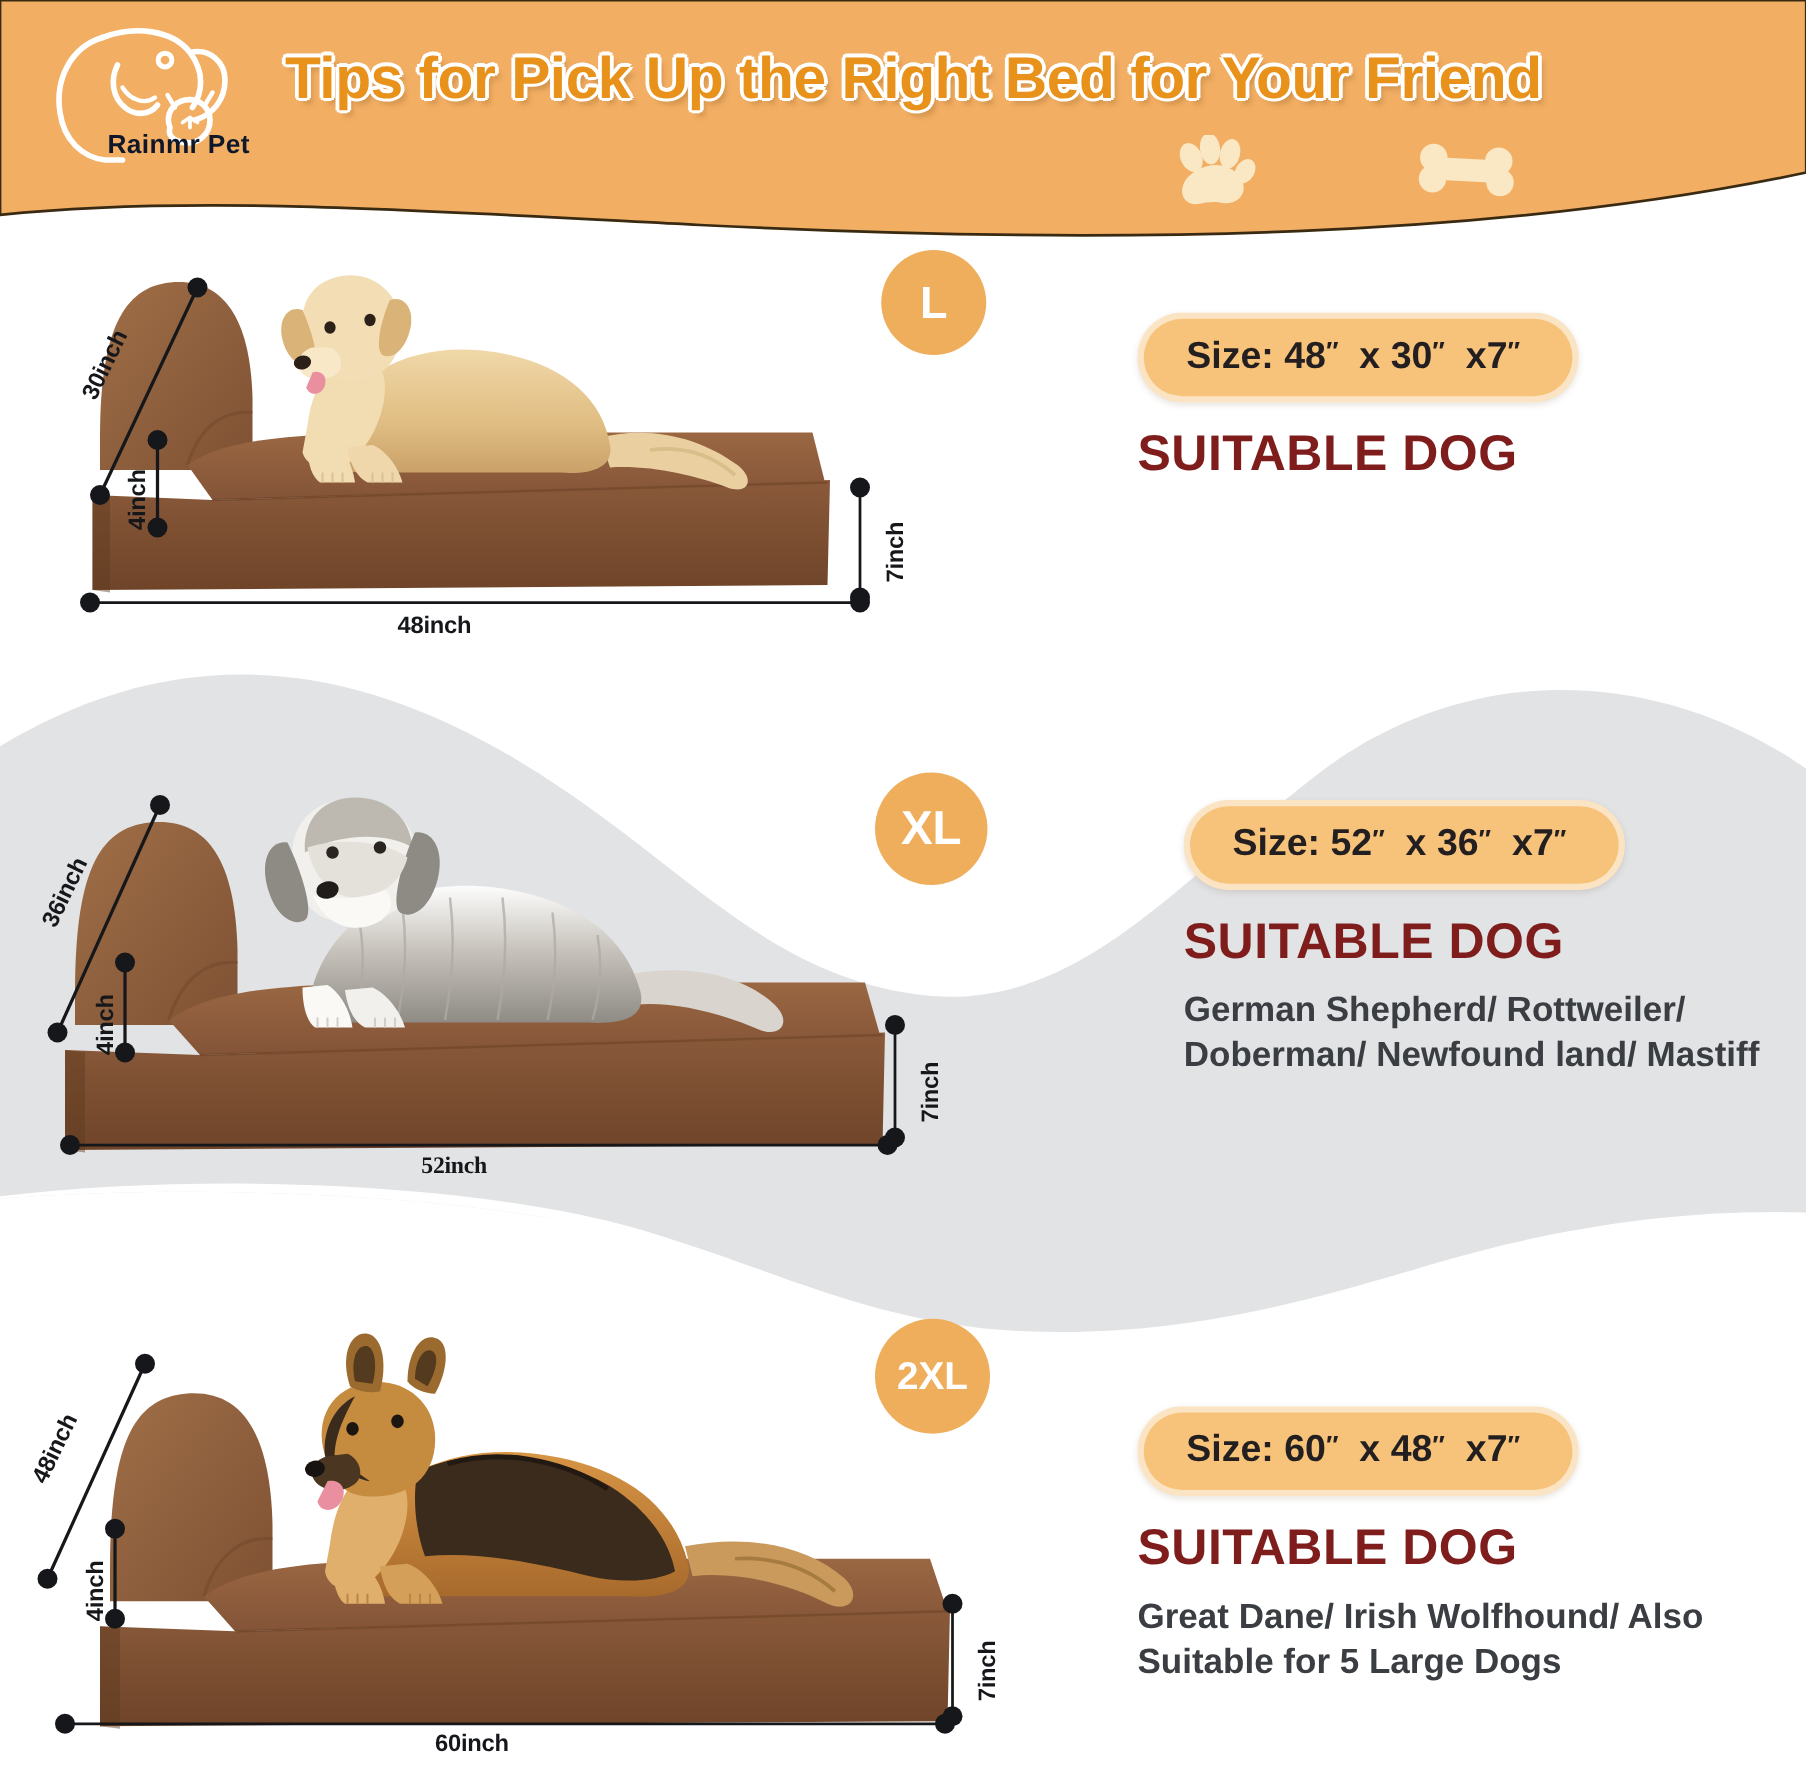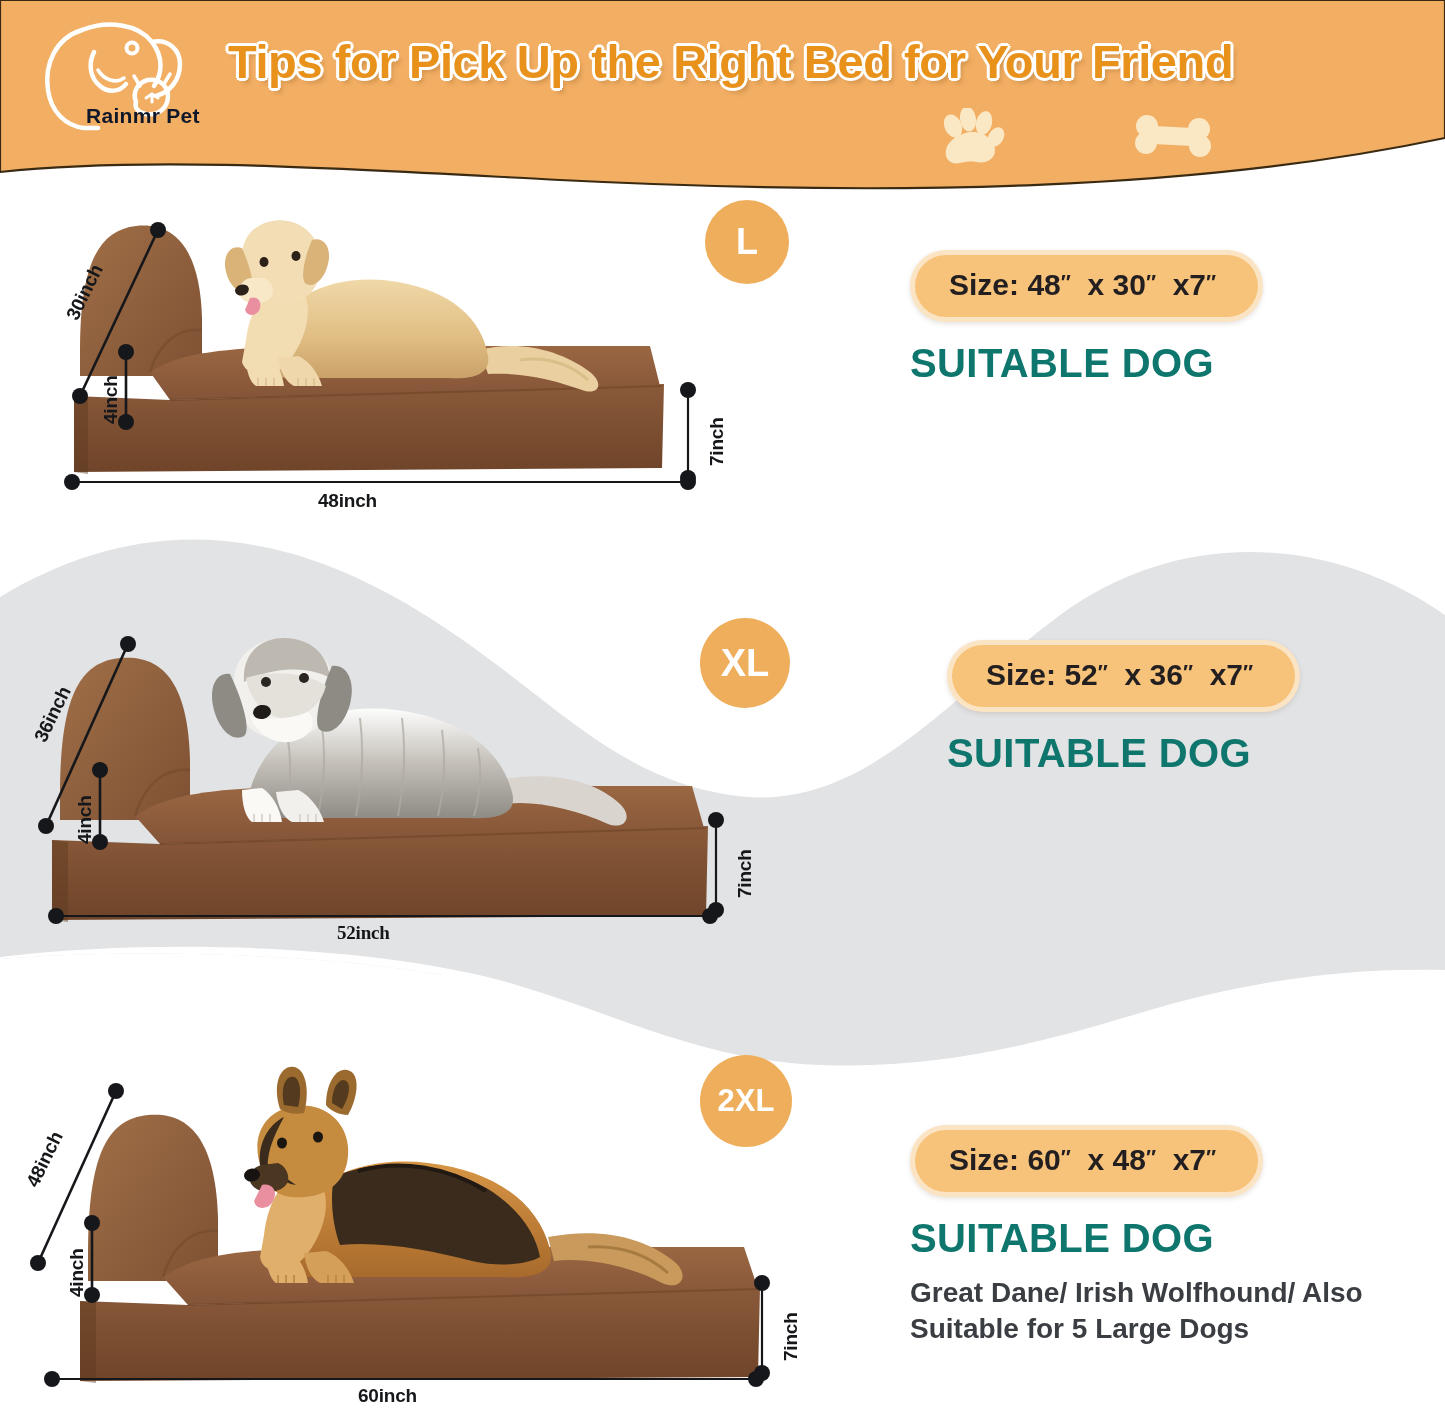--- a/index.html
+++ b/index.html
@@ -106,21 +106,21 @@
     color: #231f20;
     white-space: nowrap;
     border: 5px solid rgba(255,255,255,.55);
     box-shadow: 0 2px 5px rgba(120,100,70,.18);
   }
   .size-pill .prime { font-size: 21px; vertical-align: 6px; font-weight: bold; }
   .suitable-head {
     margin-top: 20px;
     font-size: 40px;
     font-weight: bold;
-    color: #0f766e;
+    color: #7f1d1d;
     letter-spacing: .4px;
     line-height: 1.05;
   }
   .suitable-body {
     margin-top: 16px;
     font-size: 28px;
     font-weight: bold;
     color: #3A3D42;
     line-height: 1.30;
     max-width: 560px;
@@ -472,20 +472,21 @@
     <div class="dim" style="left:337px; top:322px;font-family:Liberation Serif, serif;">52inch</div>
 
     <div class="info" style="left:947px; top:40px;">
       <div class="size-pill">
         <span>Size:</span>
         <span>52</span><span class="prime">″</span>
         &nbsp;x <span>36</span><span class="prime">″</span>
         &nbsp;<span>x7</span><span class="prime">″</span>
       </div>
       <div class="suitable-head">SUITABLE DOG</div>
+      <div class="suitable-body">German Shepherd/ Rottweiler/ Doberman/ Newfound land/ Mastiff</div>
     </div>
   </div>
 
   <div class="section sec-3">
 
     <div class="bed-wrap" style="left:28px; top:20px;">
       <svg width="790" height="340" viewBox="0 0 790 340">
         <defs>
           <linearGradient id="bedTopB" x1="0" y1="0" x2="0" y2="1">
             <stop offset="0%" stop-color="#9A6742"></stop>
@@ -590,21 +591,21 @@
     </div>
     <div class="dim dim-rot-90" style="left:780px; top:316px;">7inch</div>
 
     <div class="dimline" style="left:40px; top:324px;">
       <svg width="730" height="20" viewBox="0 0 730 20">
         <line x1="12" y1="10" x2="716" y2="10" stroke="#15171a" stroke-width="2.2"></line>
         <circle cx="12" cy="10" r="8" fill="#15171a"></circle>
         <circle cx="716" cy="10" r="8" fill="#15171a"></circle>
       </svg>
     </div>
-    <div class="dim" style="left:358px; top:340px;text-align:center;">60inch</div>
+    <div class="dim" style="left:348px; top:340px;text-align:center;">60inch</div>
 
     <div class="info" style="left:910px; top:80px;">
       <div class="size-pill">
         <span>Size:</span>
         <span>60</span><span class="prime">″</span>
         &nbsp;x <span>48</span><span class="prime">″</span>
         &nbsp;<span>x7</span><span class="prime">″</span>
       </div>
       <div class="suitable-head">SUITABLE DOG</div>
       <div class="suitable-body">Great Dane/ Irish Wolfhound/ Also Suitable for 5 Large Dogs</div>

